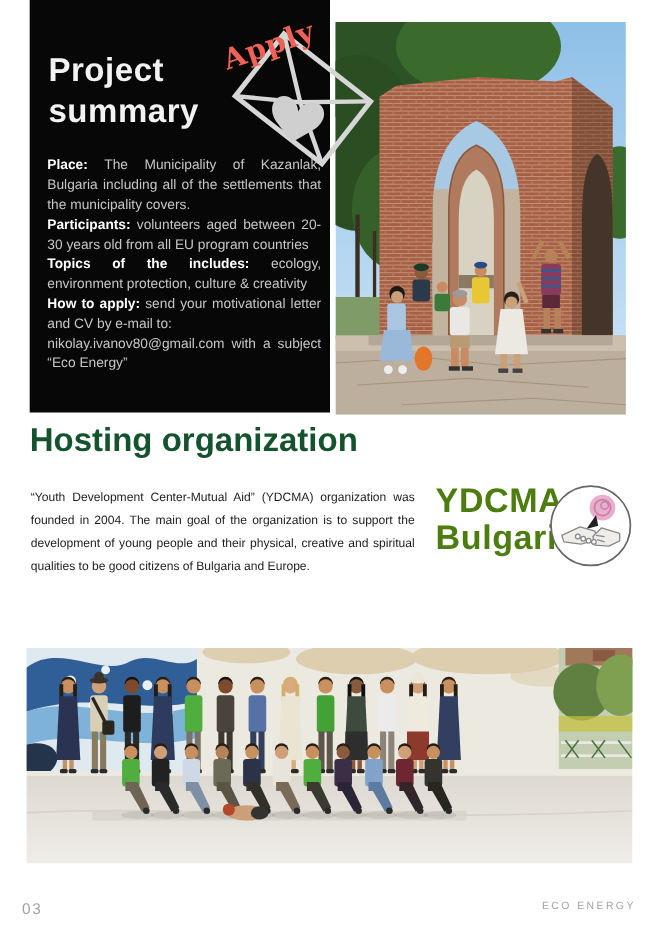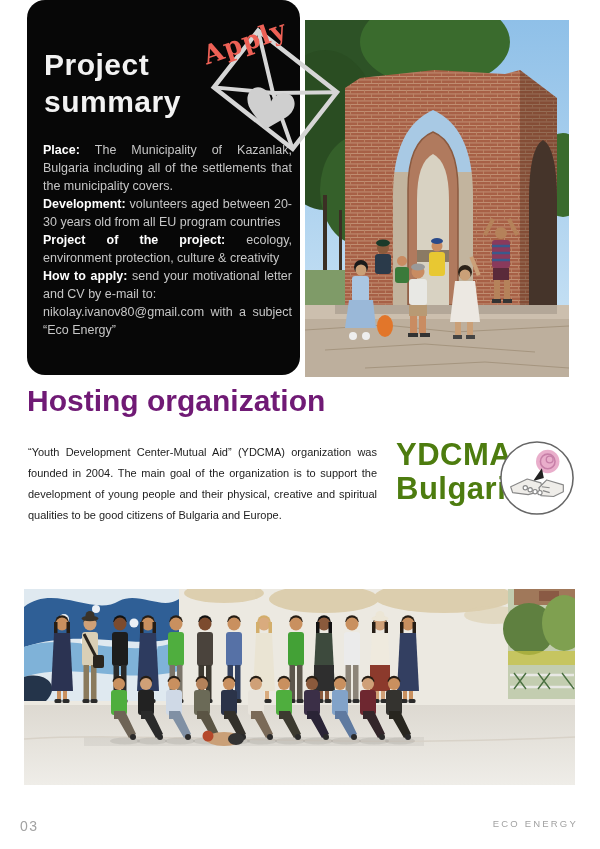--- a/index.html
+++ b/index.html
@@ -3,21 +3,21 @@
 <meta charset="utf-8">
 <style>
   html,body{margin:0;padding:0;background:#ffffff;}
   .page{
     position:relative;width:600px;height:849px;background:#ffffff;overflow:hidden;
     font-family:"Liberation Sans",sans-serif;
   }
   
   .black-box{
     position:absolute;left:27px;top:0;width:273px;height:375px;
-    background:#070707;color:#c6c6c6;z-index:1;border-radius:18px;
+    background:#070707;color:#c6c6c6;z-index:1;
   }
   .ps-title{
     margin:0;padding:46px 0 0 17px;
     font-size:30px;line-height:37px;font-weight:bold;color:#f2f2f2;
     white-space:pre-line;letter-spacing:.5px;
   }
   .info{margin:21px 8px 0 16px;font-size:12.5px;line-height:18px;}
   .info p{margin:0;text-align:justify;white-space:pre-line;}
   .info strong{color:#ffffff;}
   .info span{color:#c6c6c6;}
@@ -27,21 +27,21 @@
     position:absolute;left:199px;top:42px;z-index:4;
     font-family:"DejaVu Serif",serif;font-weight:bold;font-size:26px;color:#ee6156;
     transform:rotate(-19deg);transform-origin:left top;letter-spacing:1px;
   }
   
   .photo-arch{position:absolute;left:305px;top:20px;width:264px;height:357px;z-index:2;}
   .photo-group{position:absolute;left:24px;top:589px;width:551px;height:196px;}
   
   .hosting-heading{
     position:absolute;left:27px;top:384px;margin:0;
-    font-size:30px;font-weight:bold;color:#701a75;letter-spacing:0;
+    font-size:30px;font-weight:bold;color:#14532d;letter-spacing:0;
   }
   .hosting-paragraph{
     position:absolute;left:28px;top:442px;width:349px;margin:0;
     font-size:11px;line-height:21px;color:#1c1c1c;text-align:justify;
   }
   .more-info{position:absolute;left:28px;top:547px;font-size:13.5px;line-height:21px;color:#1c1c1c;}
   .website-link{color:#8d8d8d;text-decoration:none;display:block;}
   .org-name{
     position:absolute;left:396px;top:438px;margin:0;
     font-size:31px;line-height:34px;font-weight:bold;color:#4d7c0f;letter-spacing:.5px;
@@ -54,22 +54,22 @@
 </head>
 <body>
 
 <div class="page">
 
   <section class="black-box">
     <h1 class="ps-title">Project
 summary</h1>
     <div class="info">
         <p><strong>Place: </strong><span>The Municipality of Kazanlak, Bulgaria including all of the settlements that the municipality covers.</span></p>
-        <p><strong>Development: </strong><span>volunteers aged between 20-30 years old from all EU program countries</span></p>
-        <p><strong>Project of the project: </strong><span>ecology, environment protection, culture &amp; creativity</span></p>
+        <p><strong>Participants: </strong><span>volunteers aged between 20-30 years old from all EU program countries</span></p>
+        <p><strong>Topics of the includes: </strong><span>ecology, environment protection, culture &amp; creativity</span></p>
         <p><strong>How to apply: </strong><span>send your motivational letter and CV by e-mail to:
 </span><span>nikolay.ivanov80@gmail.com</span><span> with a subject “Eco Energy”</span></p>
       </div>
   </section>
 
   <svg class="photo-arch" viewBox="0 0 264 357" role="img" aria-label="Volunteers posing under an old brick arch monument in a park">
     <defs>
       <linearGradient id="sky" x1="0" y1="0" x2="0" y2="1">
         <stop offset="0" stop-color="#8fc0e8"></stop>
           <stop offset="1" stop-color="#cfe6f6"></stop>

